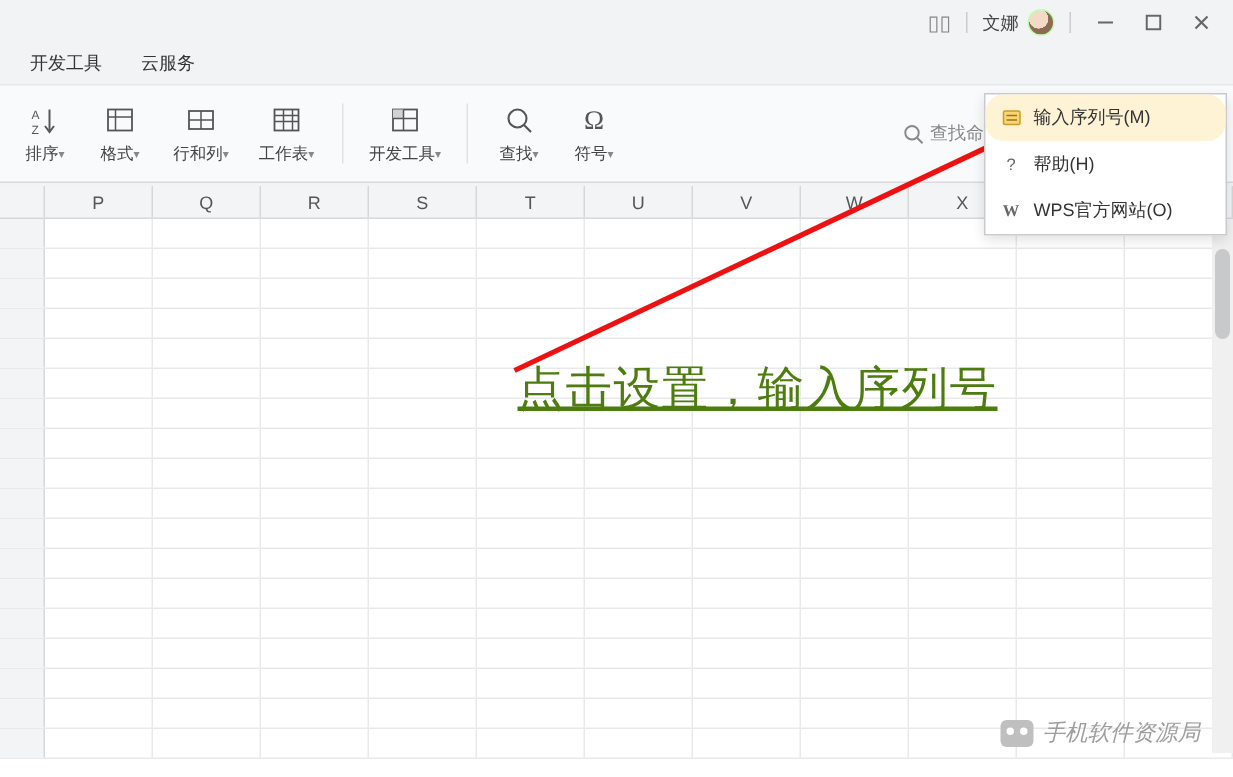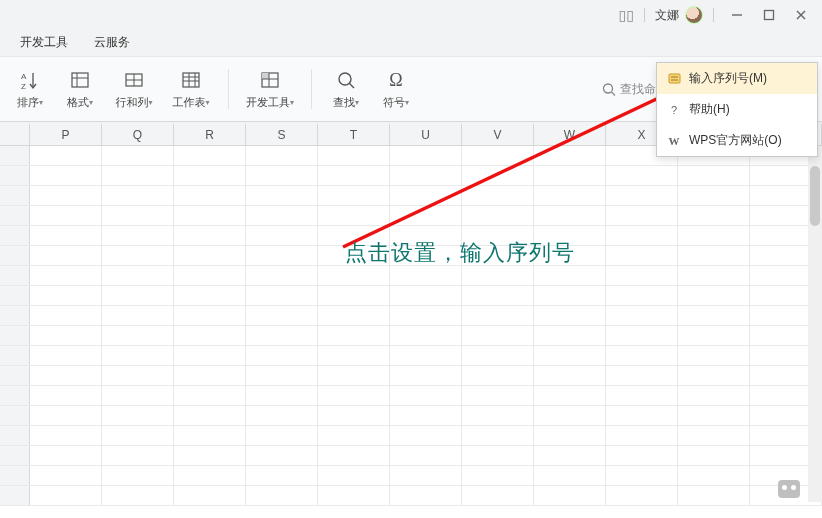--- a/index.html
+++ b/index.html
@@ -20,37 +20,37 @@
 .tool-btn .lbl { display:flex; align-items:center; gap:0; }
 .caret { font-size:8px; color:#888; }
 .divider { width:1px; height:40px; background:#e1e2e4; margin:0 6px; }
 
 .right-tools { position:absolute; right:10px; top:50%; transform:translateY(-50%); display:flex; align-items:center; gap:8px; }
 .search-box { display:flex; align-items:center; gap:4px; font-size:12px; color:#888; padding:3px 8px; }
 .icon-btn { width:26px; height:22px; display:flex; align-items:center; justify-content:center; color:#666; cursor:pointer; border-radius:3px; }
 .icon-btn.gear { border:1px solid #c7c8ca; background:#eef0f2; }
 
 .dropdown { position:absolute; right:4px; top:62px; width:162px; background:#fff; border:1px solid #c9cacd; box-shadow:0 3px 8px rgba(0,0,0,0.12); z-index:5; }
-.dropdown .item { display:flex; align-items:center; gap:8px; padding:7px 10px; font-size:12px; color:#333; cursor:pointer; }
+.dropdown .item { display:flex; align-items:center; gap:8px; padding:7px 10px; font-size:12px; color:#333; cursor:pointer;border-radius:12px; }
 .dropdown .item:first-child { background:#fff3d6; }
 .dropdown .mico { width:14px; height:14px; display:flex; align-items:center; justify-content:center; color:#666; font-size:11px; }
 
 .sheet-wrap { position:absolute; left:0; right:0; top:124px; bottom:0; background:#fff; }
 .col-headers { display:flex; height:22px; background:#f3f4f6; border-bottom:1px solid #d6d7d9; }
 .col-headers .corner { width:30px; border-right:1px solid #d6d7d9; }
 .col-headers .col { flex:1; display:flex; align-items:center; justify-content:center; font-size:12px; color:#555; border-right:1px solid #d6d7d9; }
 .grid { position:relative; }
 .row { display:flex; height:20px; border-bottom:1px solid #e8e9eb; }
 .row .rh { width:30px; border-right:1px solid #d6d7d9; background:#f3f4f6; }
 .row .cell { flex:1; border-right:1px solid #e8e9eb; }
 .scrollbar-v { position:absolute; right:0; top:146px; bottom:16px; width:14px; background:#f0f0f0; }
 .scrollbar-v .thumb { position:absolute; left:2px; right:2px; top:20px; height:60px; background:#c8c9cb; border-radius:5px; }
 
 .annotation-arrow { position:absolute; left:325px; top:57px; z-index:4; pointer-events:none; }
-.annotation-text { position:absolute; left:345px; top:238px; font-size:22px; color:#0f766e; z-index:4; letter-spacing:1px; }
+.annotation-text { position:absolute; left:345px; top:238px; font-size:31px; color:#4d7c0f; z-index:4; letter-spacing:1px;text-decoration:underline; }
 
 .watermark { position:absolute; right:22px; bottom:20px; display:flex; align-items:center; gap:6px; font-size:15px; color:#9e9e9e; font-style:italic; z-index:6; }
 .watermark .wx { width:22px; height:18px; border-radius:4px; background:#bfbfbf; position:relative; }
 .watermark .wx::before,.watermark .wx::after { content:''; position:absolute; background:#fff; border-radius:50%; }
 .watermark .wx::before { width:5px; height:5px; left:4px; top:5px; }
 .watermark .wx::after { width:5px; height:5px; right:4px; top:5px; }
 
 svg { display:block; }
 </style>
 </head>
@@ -519,13 +519,14 @@
       <marker id="ah" markerWidth="10" markerHeight="10" refX="8" refY="3" orient="auto">
         <path d="M0,0 L9,3 L0,6 Z" fill="#e11"></path>
       </marker>
     </defs>
   <line x1="18" y1="190" x2="395" y2="12" stroke="#e11" stroke-width="3.5" marker-end="url(#ah)"></line>
 </svg>
 <div class="annotation-text">点击设置，输入序列号</div>
 
 <div class="watermark">
   <span class="wx"></span>
+  <span>手机软件资源局</span>
 </div>
 
 </body></html>

